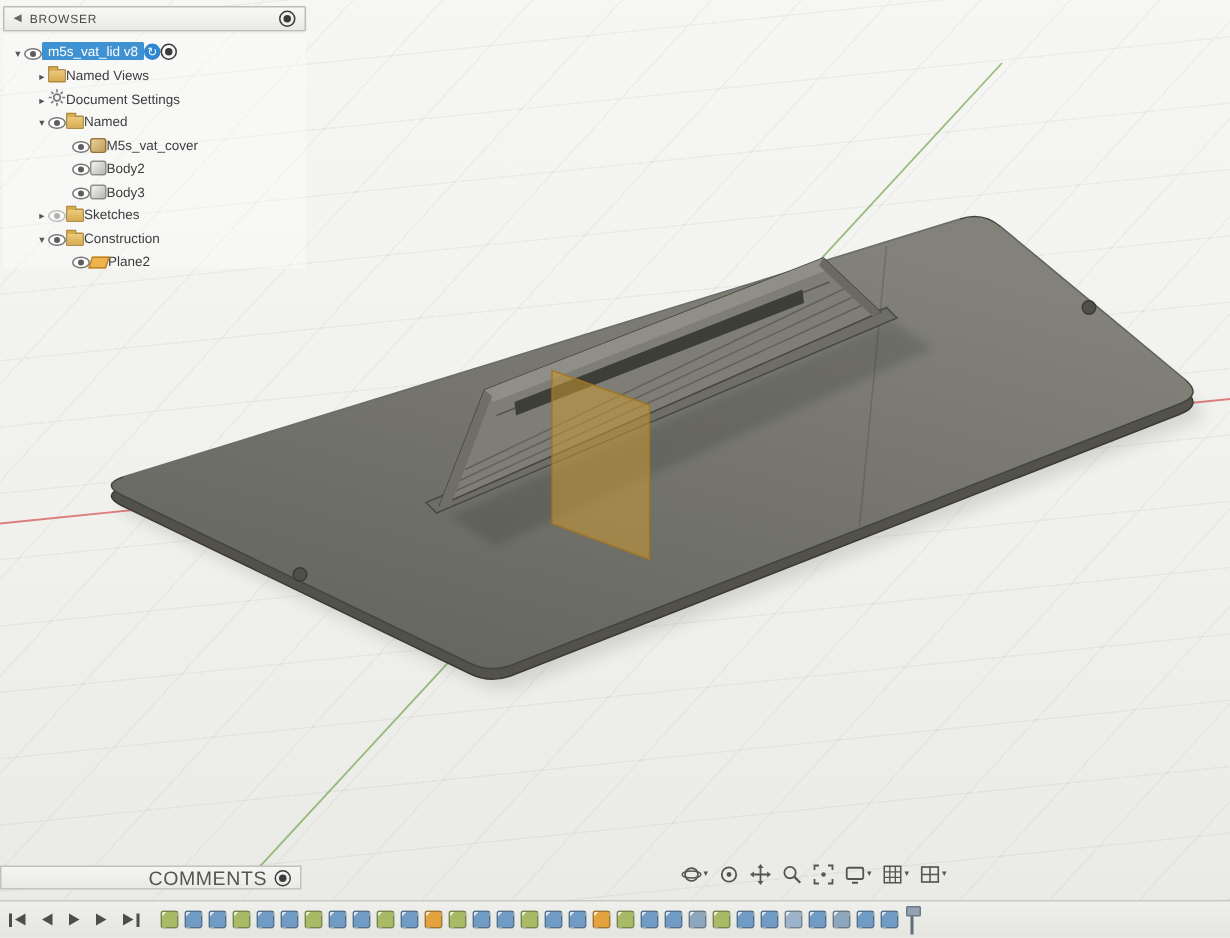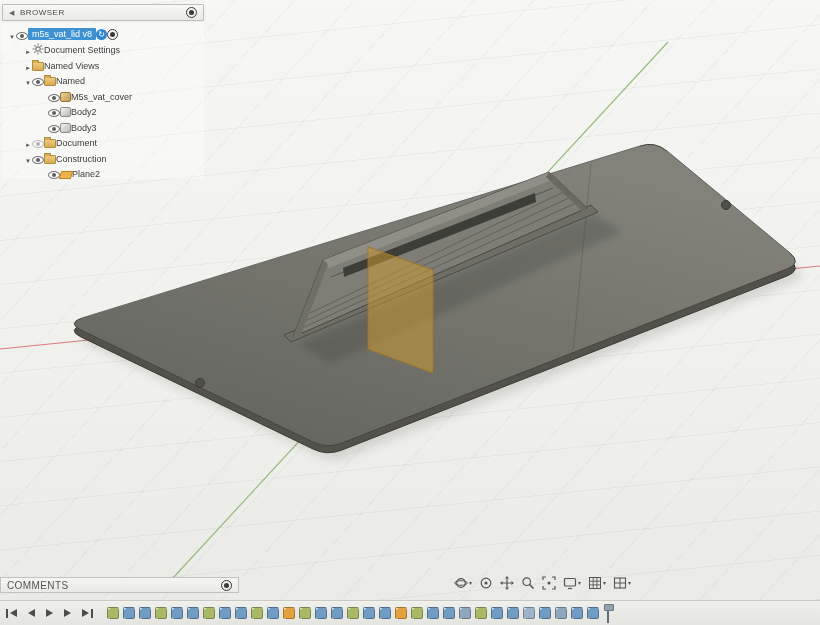--- a/index.html
+++ b/index.html
@@ -34,23 +34,23 @@
   .eye.dim{opacity:.45;}
   .folder{width:12px;height:9px;background:linear-gradient(#ecca80,#d9ac4f);border:1px solid #b08c3e;border-radius:1px;position:relative;flex:none;box-sizing:border-box;margin-top:2px;}
   .folder::before{content:"";position:absolute;top:-3px;left:-1px;width:5px;height:2px;background:#d9ac4f;border:1px solid #b08c3e;border-bottom:none;border-radius:1px 1px 0 0;}
   .body-ic{width:11px;height:10px;border-radius:2px;background:linear-gradient(135deg,#f4f4f2,#b7b7b2);border:1px solid #8f8f8a;flex:none;box-sizing:border-box;}
   .body-ic.tan{background:linear-gradient(135deg,#ead19c,#c09a55);border-color:#97742f;}
   .plane-ic{width:12px;height:8px;background:#eeb24f;border:1px solid #bb8426;transform:skewX(-18deg);flex:none;box-sizing:border-box;}
   .sync{width:11px;height:11px;border-radius:50%;background:#2f86d3;color:#fff;font-size:8px;line-height:11px;text-align:center;flex:none;}
   .gear-svg{flex:none;}
 
   
-  .comments{position:absolute;left:0;top:577px;width:239px;height:16px;box-sizing:border-box;
+  .comments{position:absolute;left:0;top:577px;width:201px;height:16px;box-sizing:border-box;
     background:linear-gradient(#f5f5f3,#e9e9e6);border:1px solid #c2c2bf;
-    display:flex;align-items:center;gap:5px;padding:0 6px;font-size:10px;color:#555;letter-spacing:.4px;}
+    display:flex;align-items:center;gap:5px;padding:0 6px;font-size:13px;color:#555;letter-spacing:.4px;text-align:right;}
   .comments .ct{flex:1;}
 
   
   .nav{position:absolute;left:452px;top:575px;display:flex;align-items:center;gap:3px;}
   .nav-btn{display:flex;align-items:center;gap:1px;padding:1px 2px;border-radius:2px;}
   .caret{font-size:6px;color:#555;line-height:1;}
 
   
   .timeline{position:absolute;left:0;top:600px;width:820px;height:25px;box-sizing:border-box;
     background:linear-gradient(#efefec,#e4e4e1);border-top:1px solid #c9c9c6;
@@ -139,33 +139,33 @@
     <div class="row">
       <span class="tw">▾</span>
       <span class="eye"></span>
       <span class="sel">m5s_vat_lid v8</span>
       <span class="sync">↻</span>
       <span class="target"></span>
     </div>
 
     <div class="row ind1">
       <span class="tw">▸</span>
+      <span class="folder"></span>
+      <span class="lbl">Named Views</span>
+    </div>
+
+    <div class="row ind1">
+      <span class="tw">▸</span>
       <svg class="gear-svg" width="12" height="12" viewBox="0 0 12 12">
         <circle cx="6" cy="6" r="2.2" fill="none" stroke="#7a7a7a" stroke-width="1.2"></circle>
         <path d="M6 0.5v2M6 9.5v2M0.5 6h2M9.5 6h2M2.2 2.2l1.4 1.4M9.8 9.8L8.4 8.4M9.8 2.2L8.4 3.6M2.2 9.8l1.4-1.4" stroke="#7a7a7a" stroke-width="1.1"></path>
       </svg>
       <span class="lbl">Document Settings</span>
     </div>
 
-    <div class="row ind1">
-      <span class="tw">▸</span>
-      <span class="folder"></span>
-      <span class="lbl">Named Views</span>
-    </div>
-
 
     <div class="row ind1">
       <span class="tw">▾</span>
       <span class="eye"></span>
       <span class="folder"></span>
       <span class="lbl">Named</span>
     </div>
 
     <div class="row ind2">
       <span class="eye"></span>
@@ -180,21 +180,21 @@
     <div class="row ind2">
       <span class="eye"></span>
       <span class="body-ic"></span>
       <span class="lbl">Body3</span>
     </div>
 
     <div class="row ind1">
       <span class="tw">▸</span>
       <span class="eye dim"></span>
       <span class="folder"></span>
-      <span class="lbl">Document</span>
+      <span class="lbl">Sketches</span>
     </div>
 
     <div class="row ind1">
       <span class="tw">▾</span>
       <span class="eye"></span>
       <span class="folder"></span>
       <span class="lbl">Construction</span>
     </div>
 
     <div class="row ind2">

